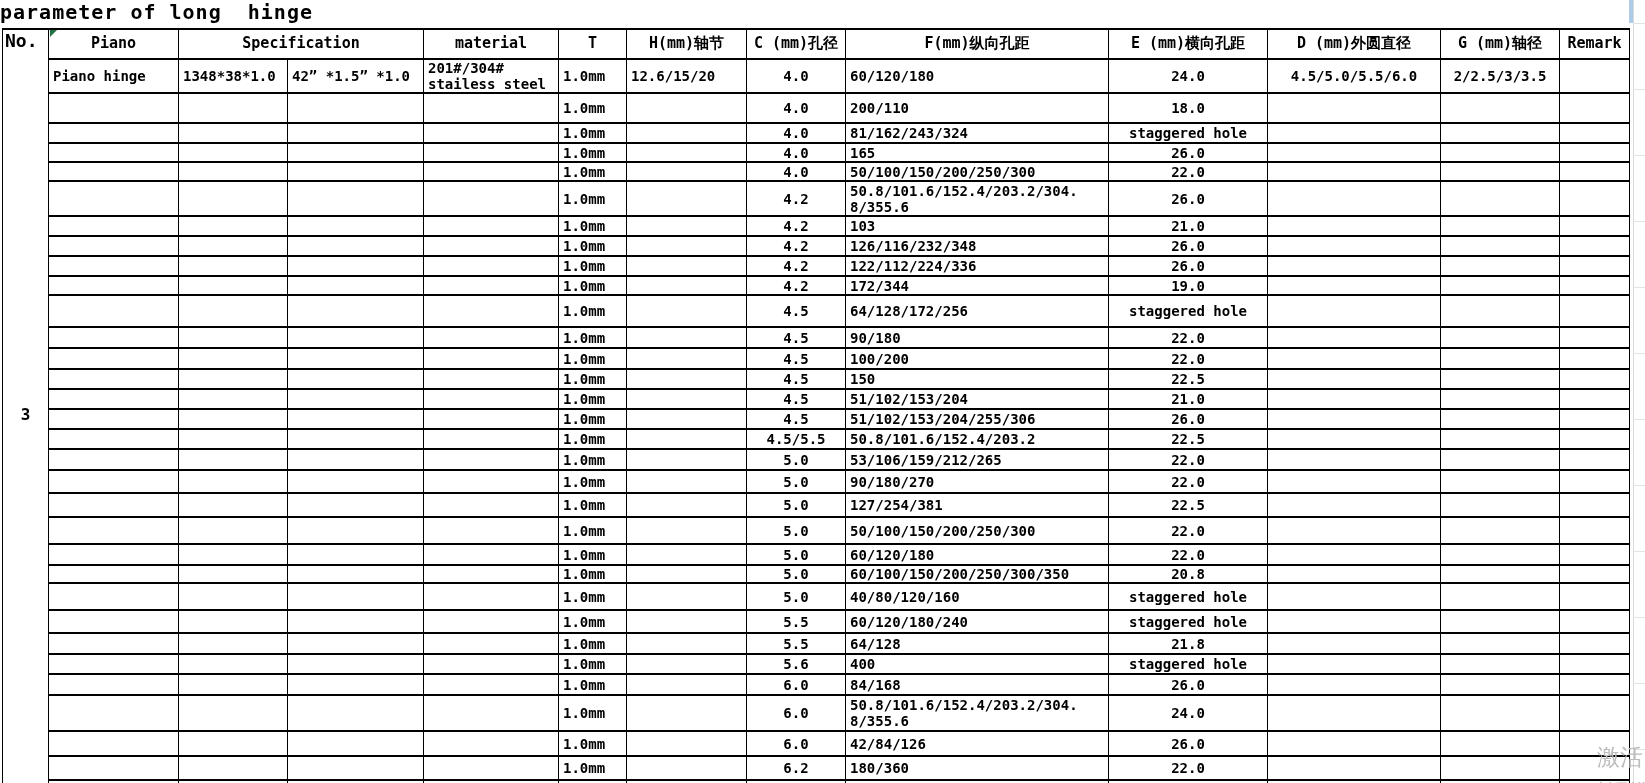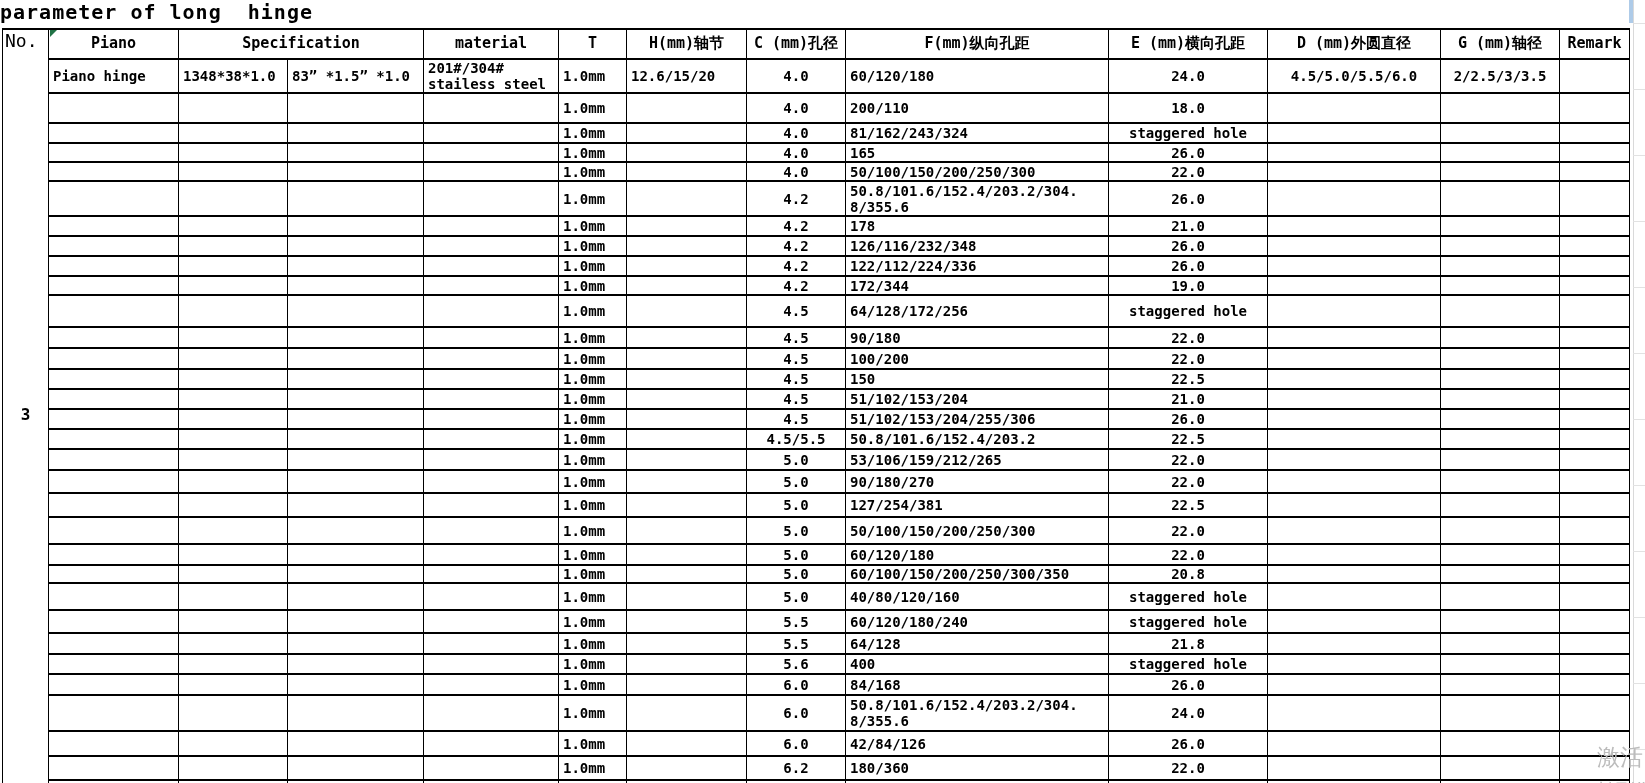--- a/index.html
+++ b/index.html
@@ -43,21 +43,21 @@
   td.ac { text-align:center; }
   td.mat { font-size:12px; line-height:14px; padding-top:1px; }
   td.fcell { word-break:break-all; line-height:16px; }
   td.no-cell {
     position:relative;
     border-bottom:none;
     padding:0;
   }
   .no-label {
     position:absolute; top:1px; left:2px;
-    font-size:18px; font-weight:normal;
+    font-size:18px; font-weight:bold;
   }
   .no-value {
     position:absolute; top:376px; left:0; width:100%;
     text-align:center; font-size:16px; font-weight:bold;
   }
   .err-triangle {
     position:absolute; left:50px; top:30px;
     width:0; height:0;
     border-left:7px solid #217346;
     border-bottom:7px solid transparent;
@@ -116,21 +116,21 @@
       <th>C (mm)孔径</th>
       <th>F(mm)纵向孔距</th>
       <th>E (mm)横向孔距</th>
       <th>D (mm)外圆直径</th>
       <th>G (mm)轴径</th>
       <th>Remark</th>
     </tr>
   <tr style="height: 32px;">
         <td class="al">Piano hinge</td>
         <td class="al">1348*38*1.0</td>
-        <td class="al">83” *1.5” *1.0</td>
+        <td class="al">42” *1.5” *1.0</td>
         <td class="al mat">201#/304#<br>stailess steel</td>
         <td class="al">1.0mm</td>
         <td class="al">12.6/15/20</td>
         <td class="ac">4.0</td>
         <td class="al fcell">60/120/180</td>
         <td class="ac">24.0</td>
         <td class="ac">4.5/5.0/5.5/6.0</td>
         <td class="ac">2/2.5/3/3.5</td>
         <td class="ac"></td>
       </tr>
@@ -205,21 +205,21 @@
         <td class="ac"></td>
       </tr>
       <tr style="height: 20px;">
         <td class="al"></td>
         <td class="al"></td>
         <td class="al"></td>
         <td class="al mat"></td>
         <td class="al">1.0mm</td>
         <td class="al"></td>
         <td class="ac">4.2</td>
-        <td class="al fcell">178</td>
+        <td class="al fcell">103</td>
         <td class="ac">21.0</td>
         <td class="ac"></td>
         <td class="ac"></td>
         <td class="ac"></td>
       </tr>
       <tr style="height: 20px;">
         <td class="al"></td>
         <td class="al"></td>
         <td class="al"></td>
         <td class="al mat"></td>

